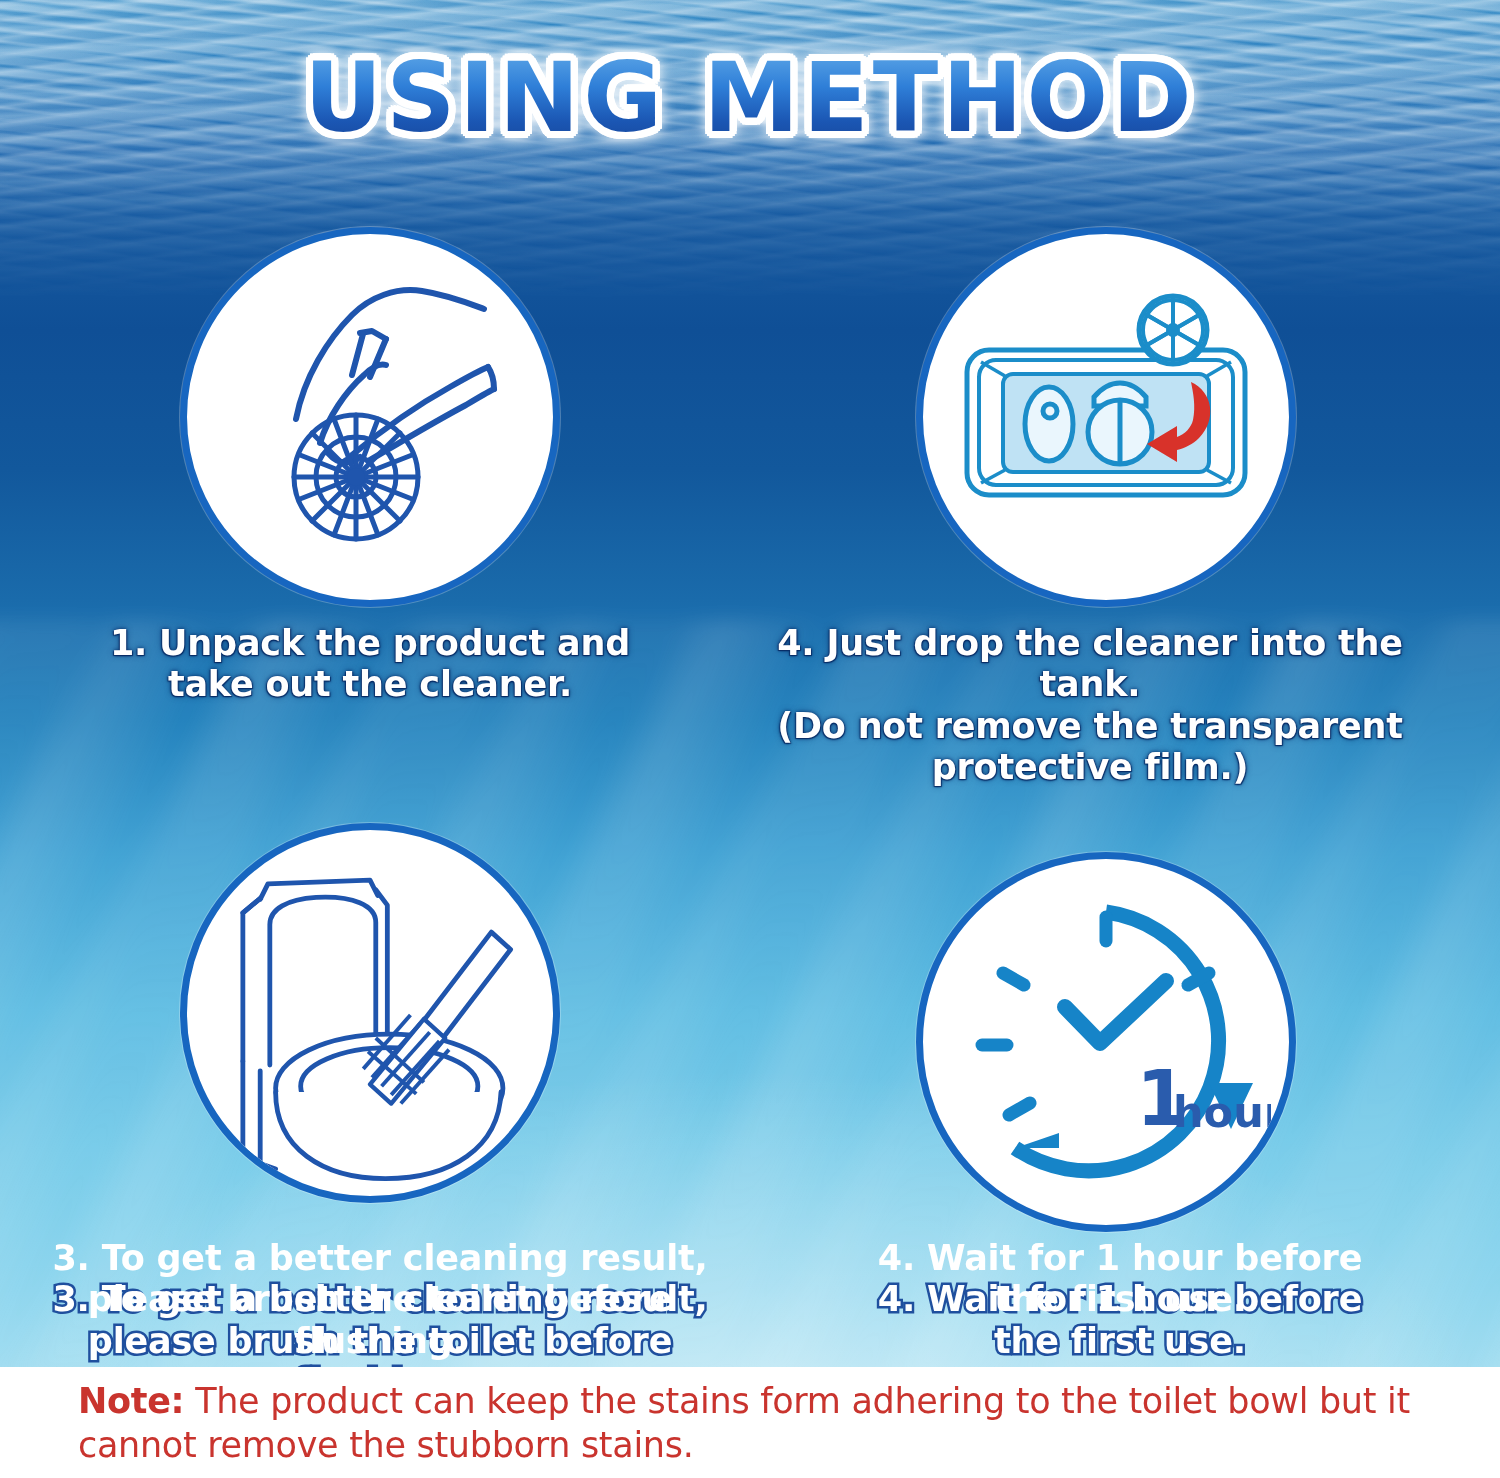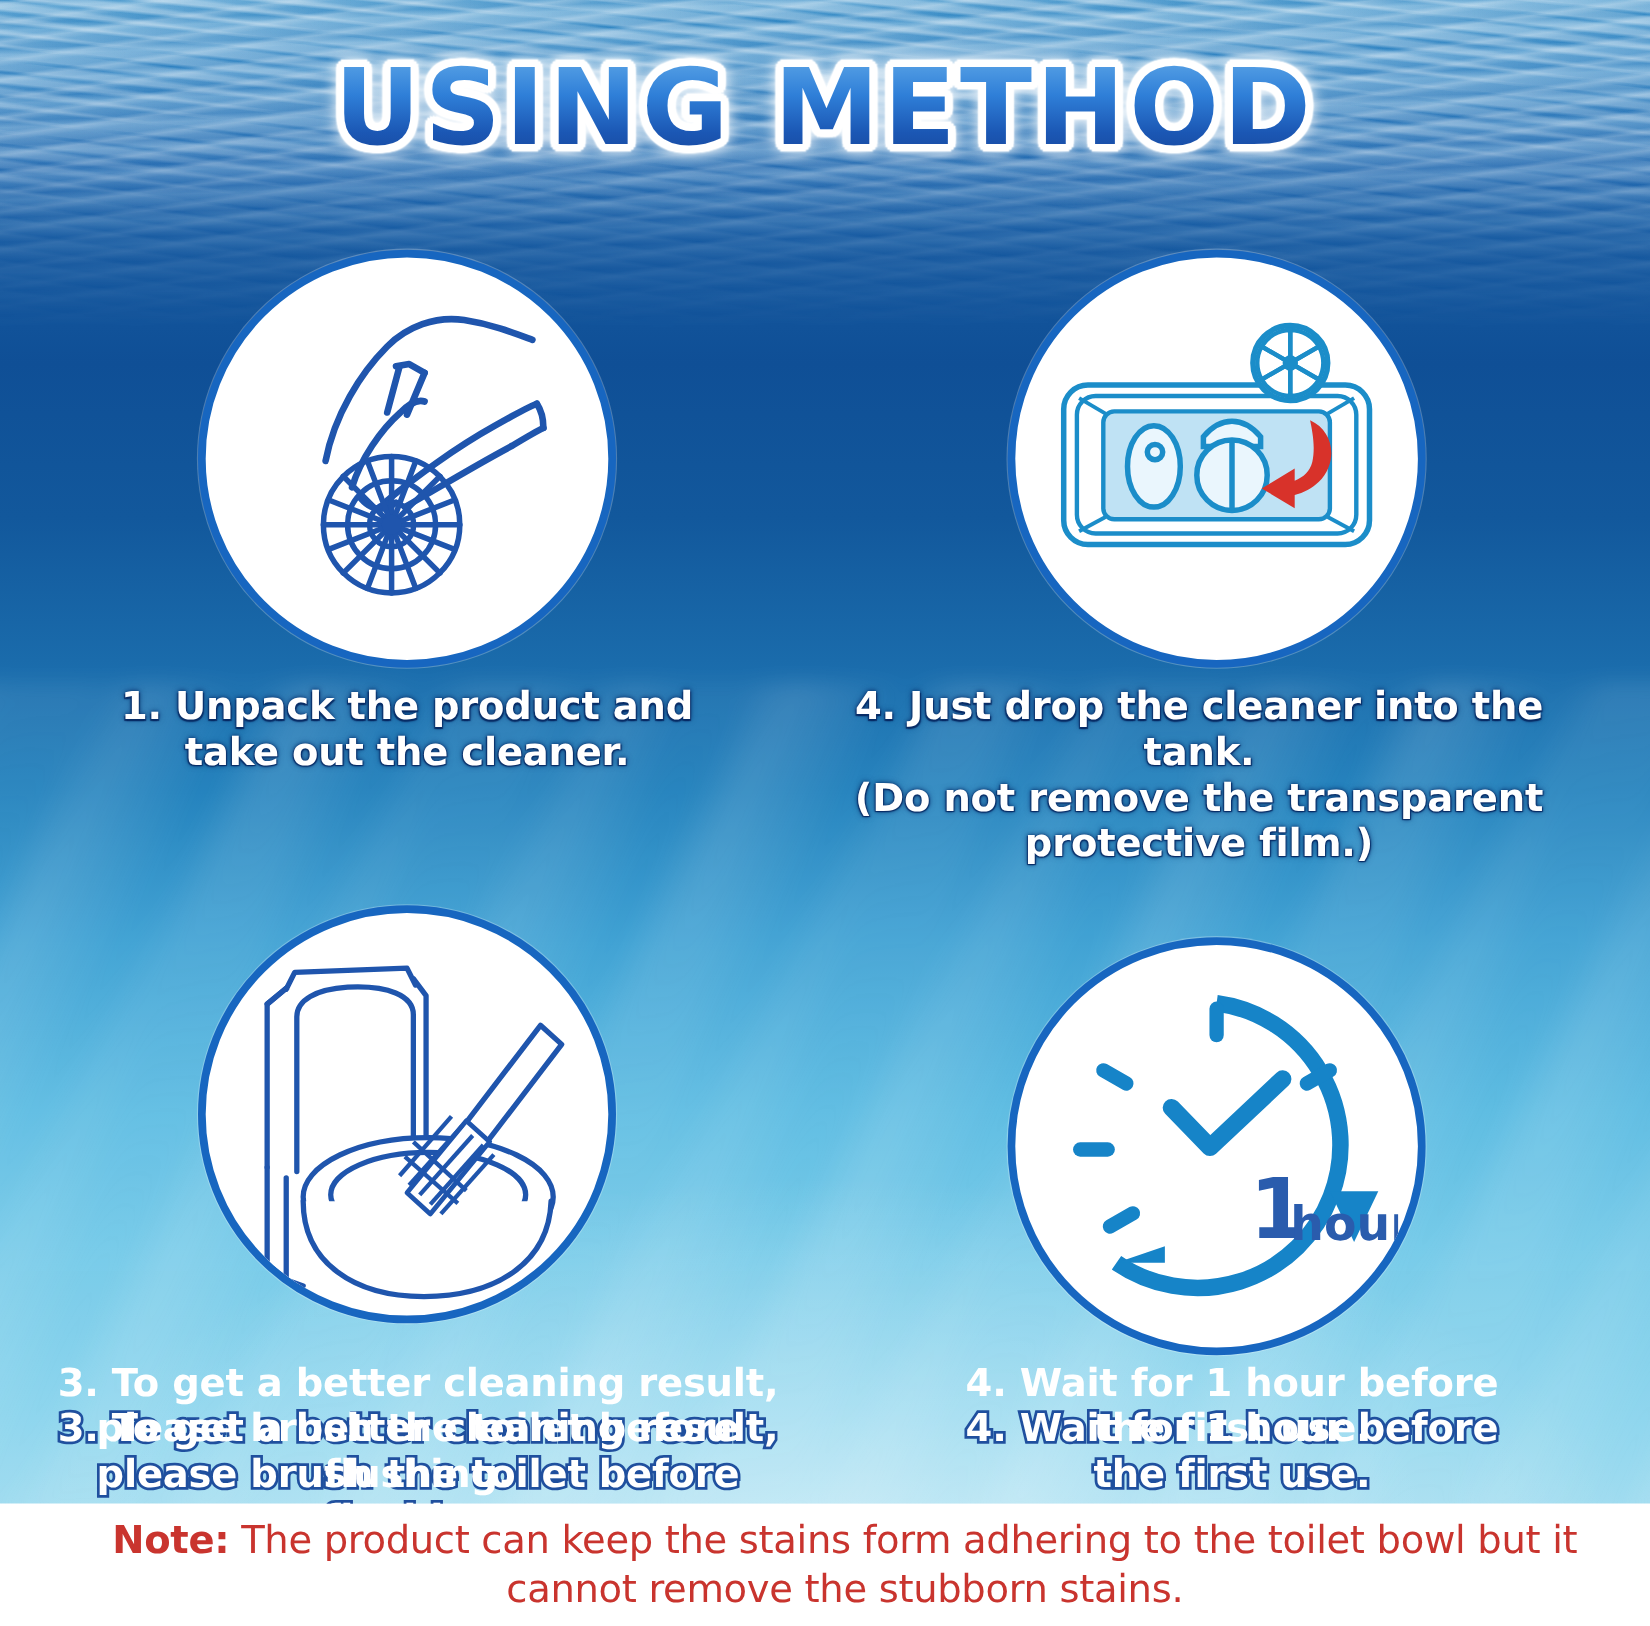--- a/index.html
+++ b/index.html
@@ -194,21 +194,20 @@
   }
   .note-text {
     position:absolute;
     left:78px; top:12px;
     width:1380px;
     font-family:"DejaVu Sans", sans-serif;
     font-size:35px;
     line-height:1.26;
     color:#c9342e;
     letter-spacing:-0.3px;
-    text-align:center;
   }
   .note-label { font-weight:bold; }
 
   svg { display:block; }
 </style>
 </head>
 <body>
 
 <div class="poster">
 

